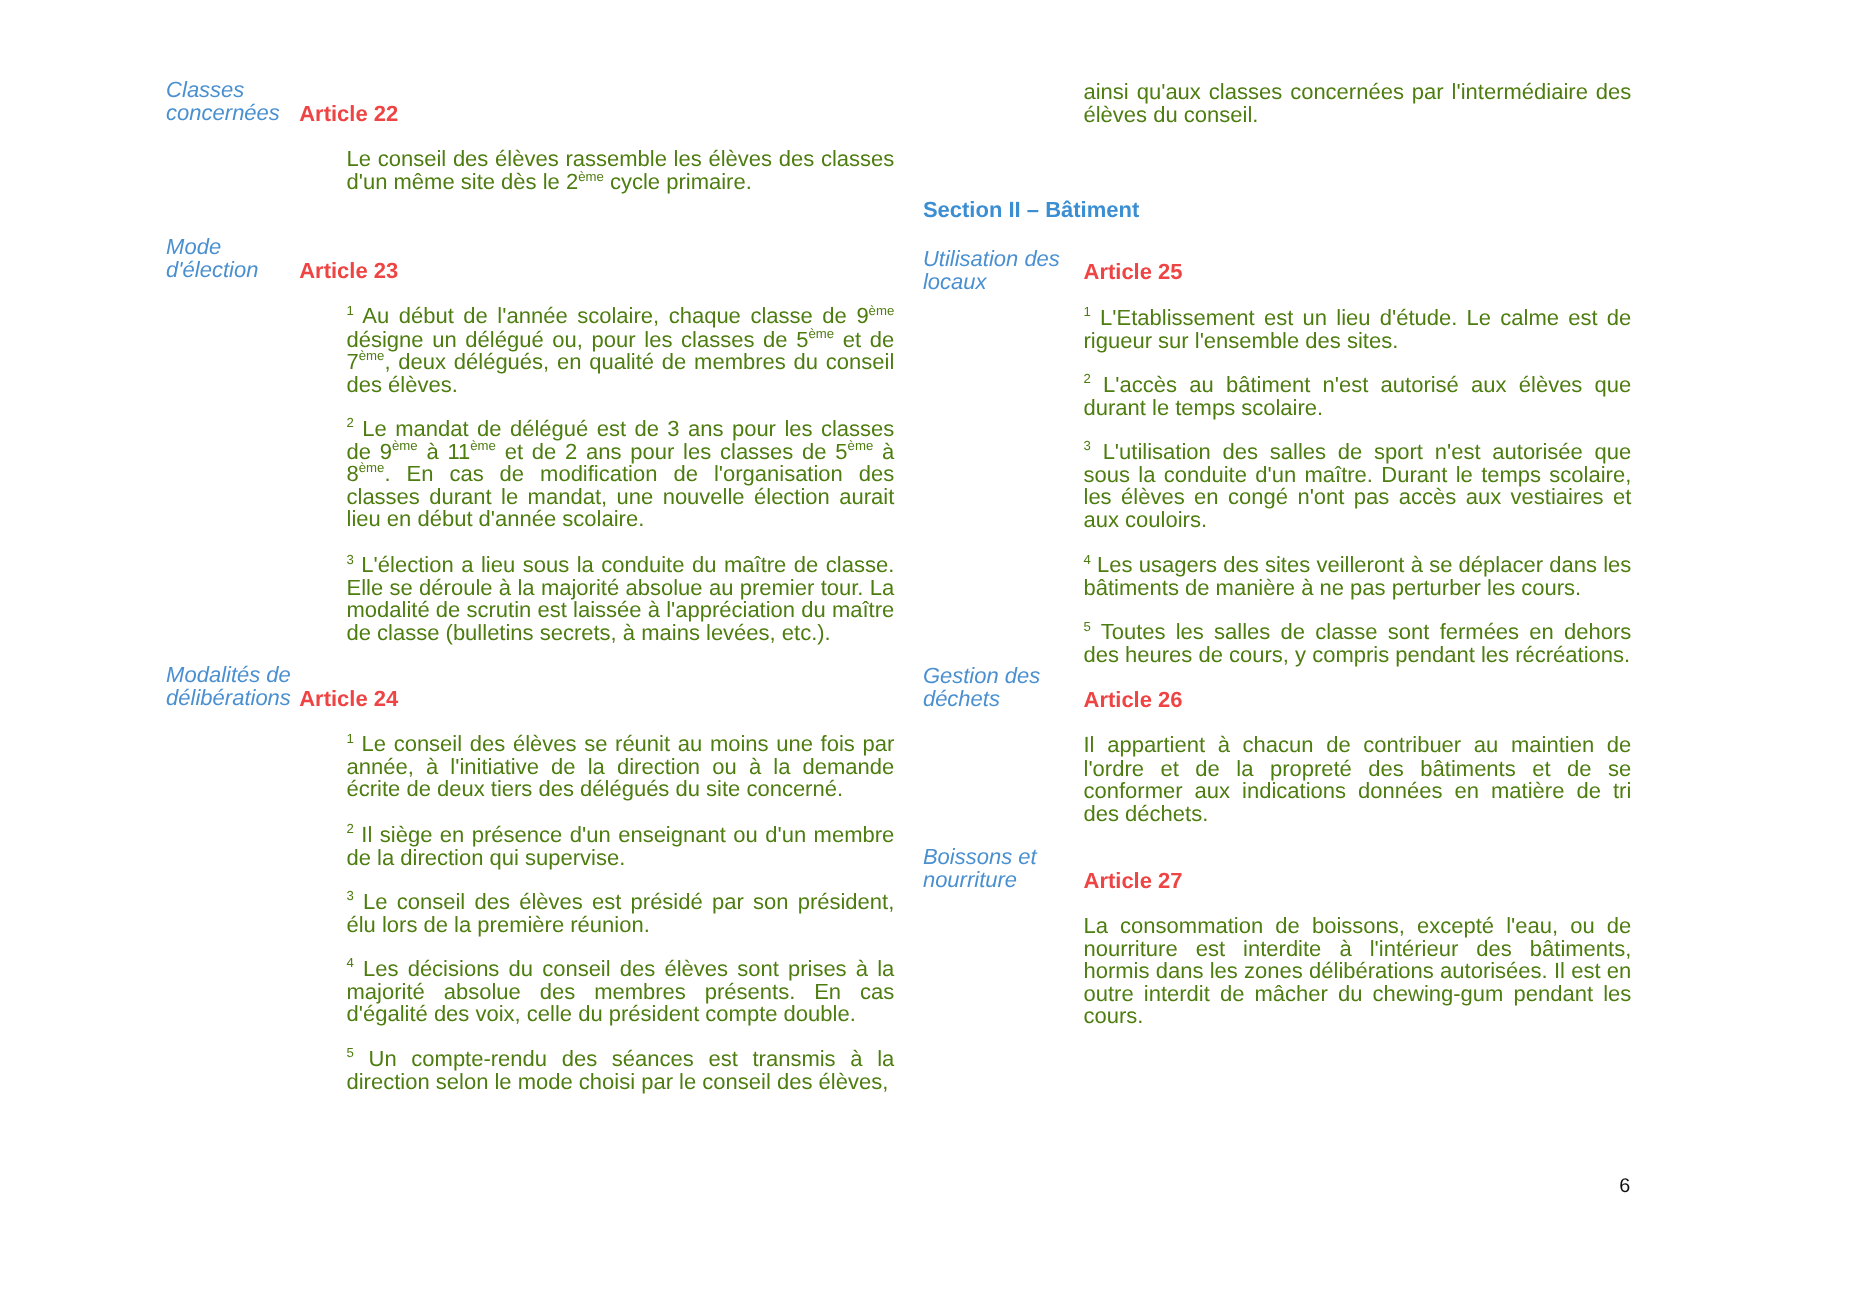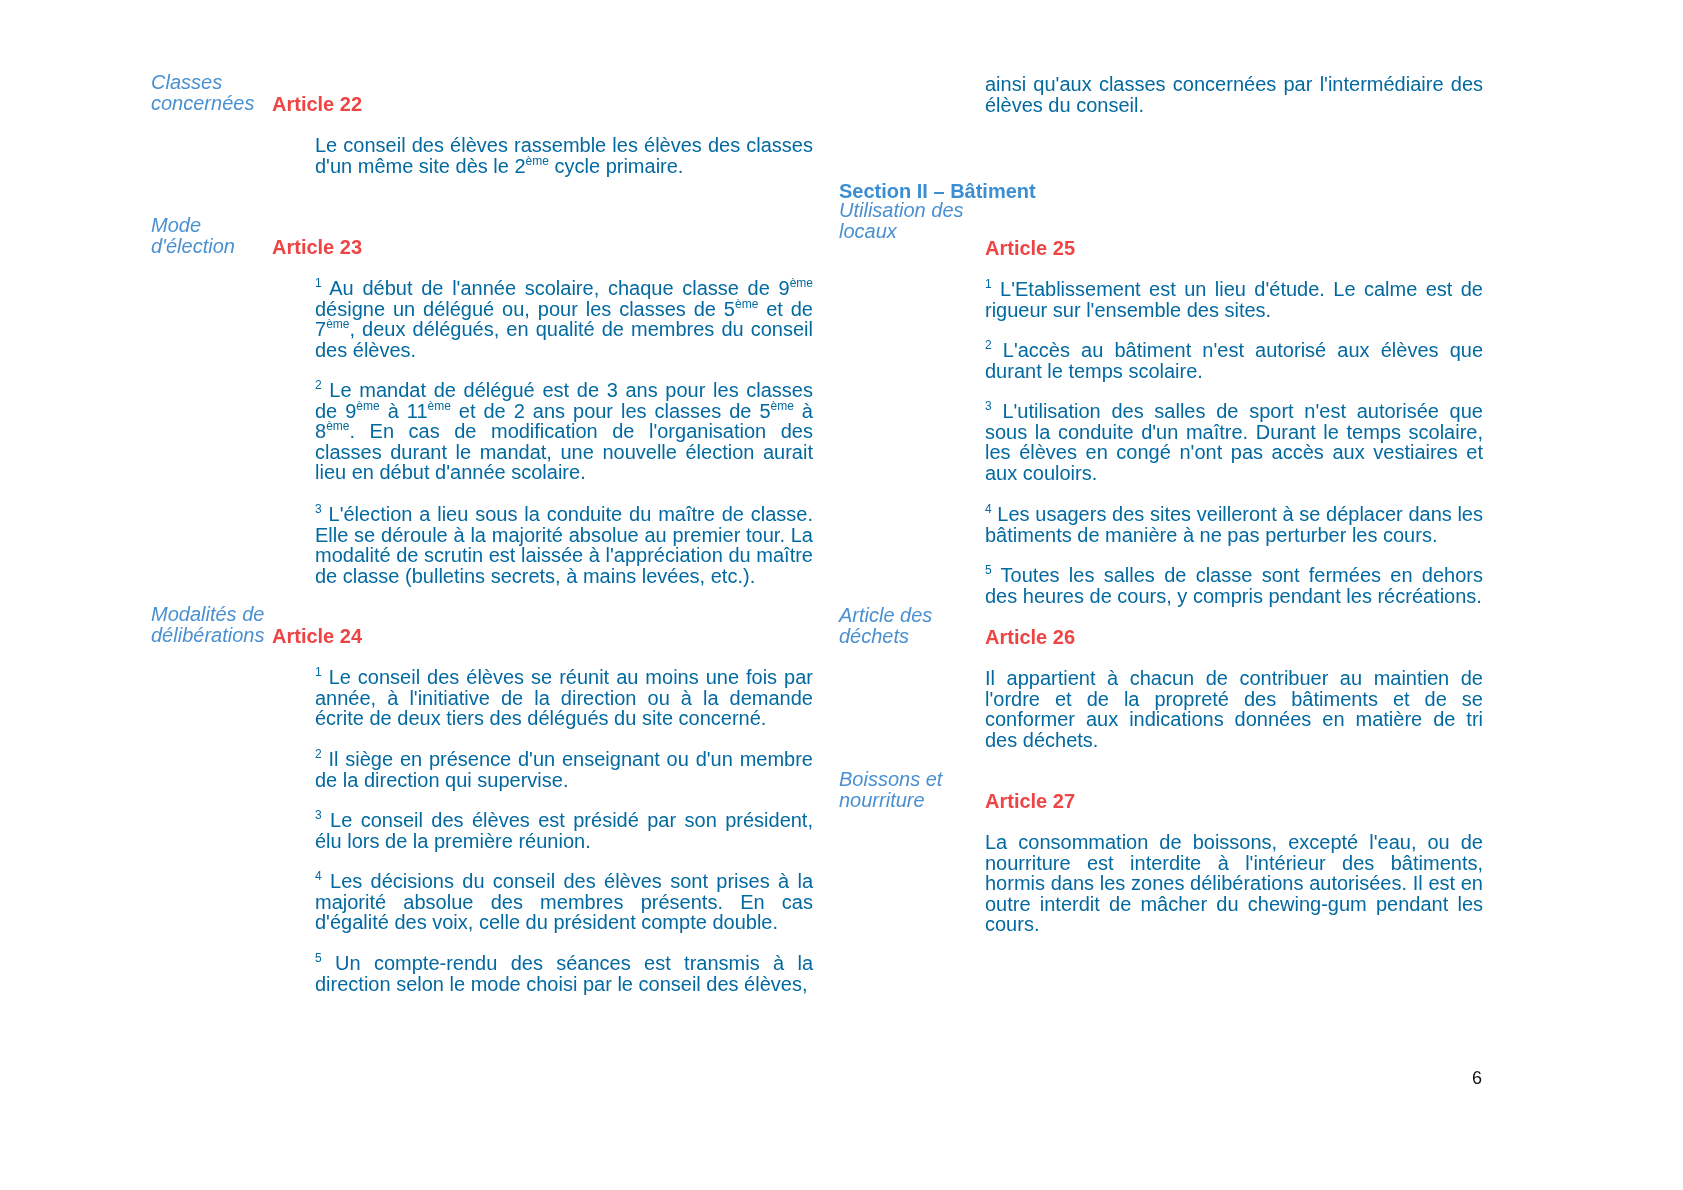--- a/index.html
+++ b/index.html
@@ -1,20 +1,20 @@
 <!DOCTYPE html>
 <html><head>
 <meta charset="utf-8">
 <style>
   html, body { margin:0; padding:0; background:#ffffff; }
   body { width:1683px; height:1190px; position:relative; overflow:hidden;
          font-family:"Liberation Sans", sans-serif; color:#1a1a1a; }
   .margin-label { position:absolute; color:#4a90d0; font-style:italic; font-size:20px; line-height:21px; }
   .article-title { position:absolute; font-weight:bold; font-size:20px; line-height:22px; color:#ef4444; }
-  .para { position:absolute; font-size:20px; line-height:20.5px; text-align:justify; color:#0369a1; }
+  .para { position:absolute; font-size:20px; line-height:20.5px; text-align:justify; color:#4d7c0f; }
   .left .para, .left .article-title { left:272px; }
   .left .para { width:498px;margin-left:43px; }
   .right .para, .right .article-title { left:985px; }
   .right .para { width:498px; }
   .left .margin-label { left:127px;margin-left:24px; }
   .right .margin-label { left:839px; }
   .section-heading { position:absolute; left:839px; top:180px; color:#3b8ed2; font-weight:bold; font-size:20px; }
   sup { font-size:12px; line-height:0; vertical-align:super; }
   .page-number { position:absolute; left:1472px; top:1068px; font-size:18px; color:#111; }
 </style>
@@ -48,33 +48,33 @@
   <div class="para" style="top:749px"><sup>2</sup> Il siège en présence d'un enseignant ou d'un membre de la direction qui supervise.</div>
   <div class="para" style="top:810px"><sup>3</sup> Le conseil des élèves est présidé par son président, élu lors de la première réunion.</div>
   <div class="para" style="top:871px"><sup>4</sup> Les décisions du conseil des élèves sont prises à la majorité absolue des membres présents. En cas d'égalité des voix, celle du président compte double.</div>
   <div class="para" style="top:953px"><sup>5</sup> Un compte-rendu des séances est transmis à la direction selon le mode choisi par le conseil des élèves,</div>
 </div>
 
 <div class="right">
   <div class="para" style="top:74px">ainsi qu'aux classes concernées par l'intermédiaire des élèves du conseil.</div>
   <div class="section-heading">Section II – Bâtiment</div>
 
-  <div class="margin-label" style="top:200px">
+  <div class="margin-label" style="top:226px">
     <div>Utilisation des</div>
     <div>locaux</div>
   </div>
   <div class="article-title" style="top:237px">Article 25</div>
   <div class="para" style="top:279px"><sup>1</sup> L'Etablissement est un lieu d'étude. Le calme est de rigueur sur l'ensemble des sites.</div>
   <div class="para" style="top:340px"><sup>2</sup> L'accès au bâtiment n'est autorisé aux élèves que durant le temps scolaire.</div>
   <div class="para" style="top:401px"><sup>3</sup> L'utilisation des salles de sport n'est autorisée que sous la conduite d'un maître. Durant le temps scolaire, les élèves en congé n'ont pas accès aux vestiaires et aux couloirs.</div>
   <div class="para" style="top:504px"><sup>4</sup> Les usagers des sites veilleront à se déplacer dans les bâtiments de manière à ne pas perturber les cours.</div>
   <div class="para" style="top:565px"><sup>5</sup> Toutes les salles de classe sont fermées en dehors des heures de cours, y compris pendant les récréations.</div>
 
   <div class="margin-label" style="top:605px">
-    <div>Article des</div>
+    <div>Gestion des</div>
     <div>déchets</div>
   </div>
   <div class="article-title" style="top:626px">Article 26</div>
   <div class="para" style="top:668px">Il appartient à chacun de contribuer au maintien de l'ordre et de la propreté des bâtiments et de se conformer aux indications données en matière de tri des déchets.</div>
 
   <div class="margin-label" style="top:769px">
     <div>Boissons et</div>
     <div>nourriture</div>
   </div>
   <div class="article-title" style="top:790px">Article 27</div>

